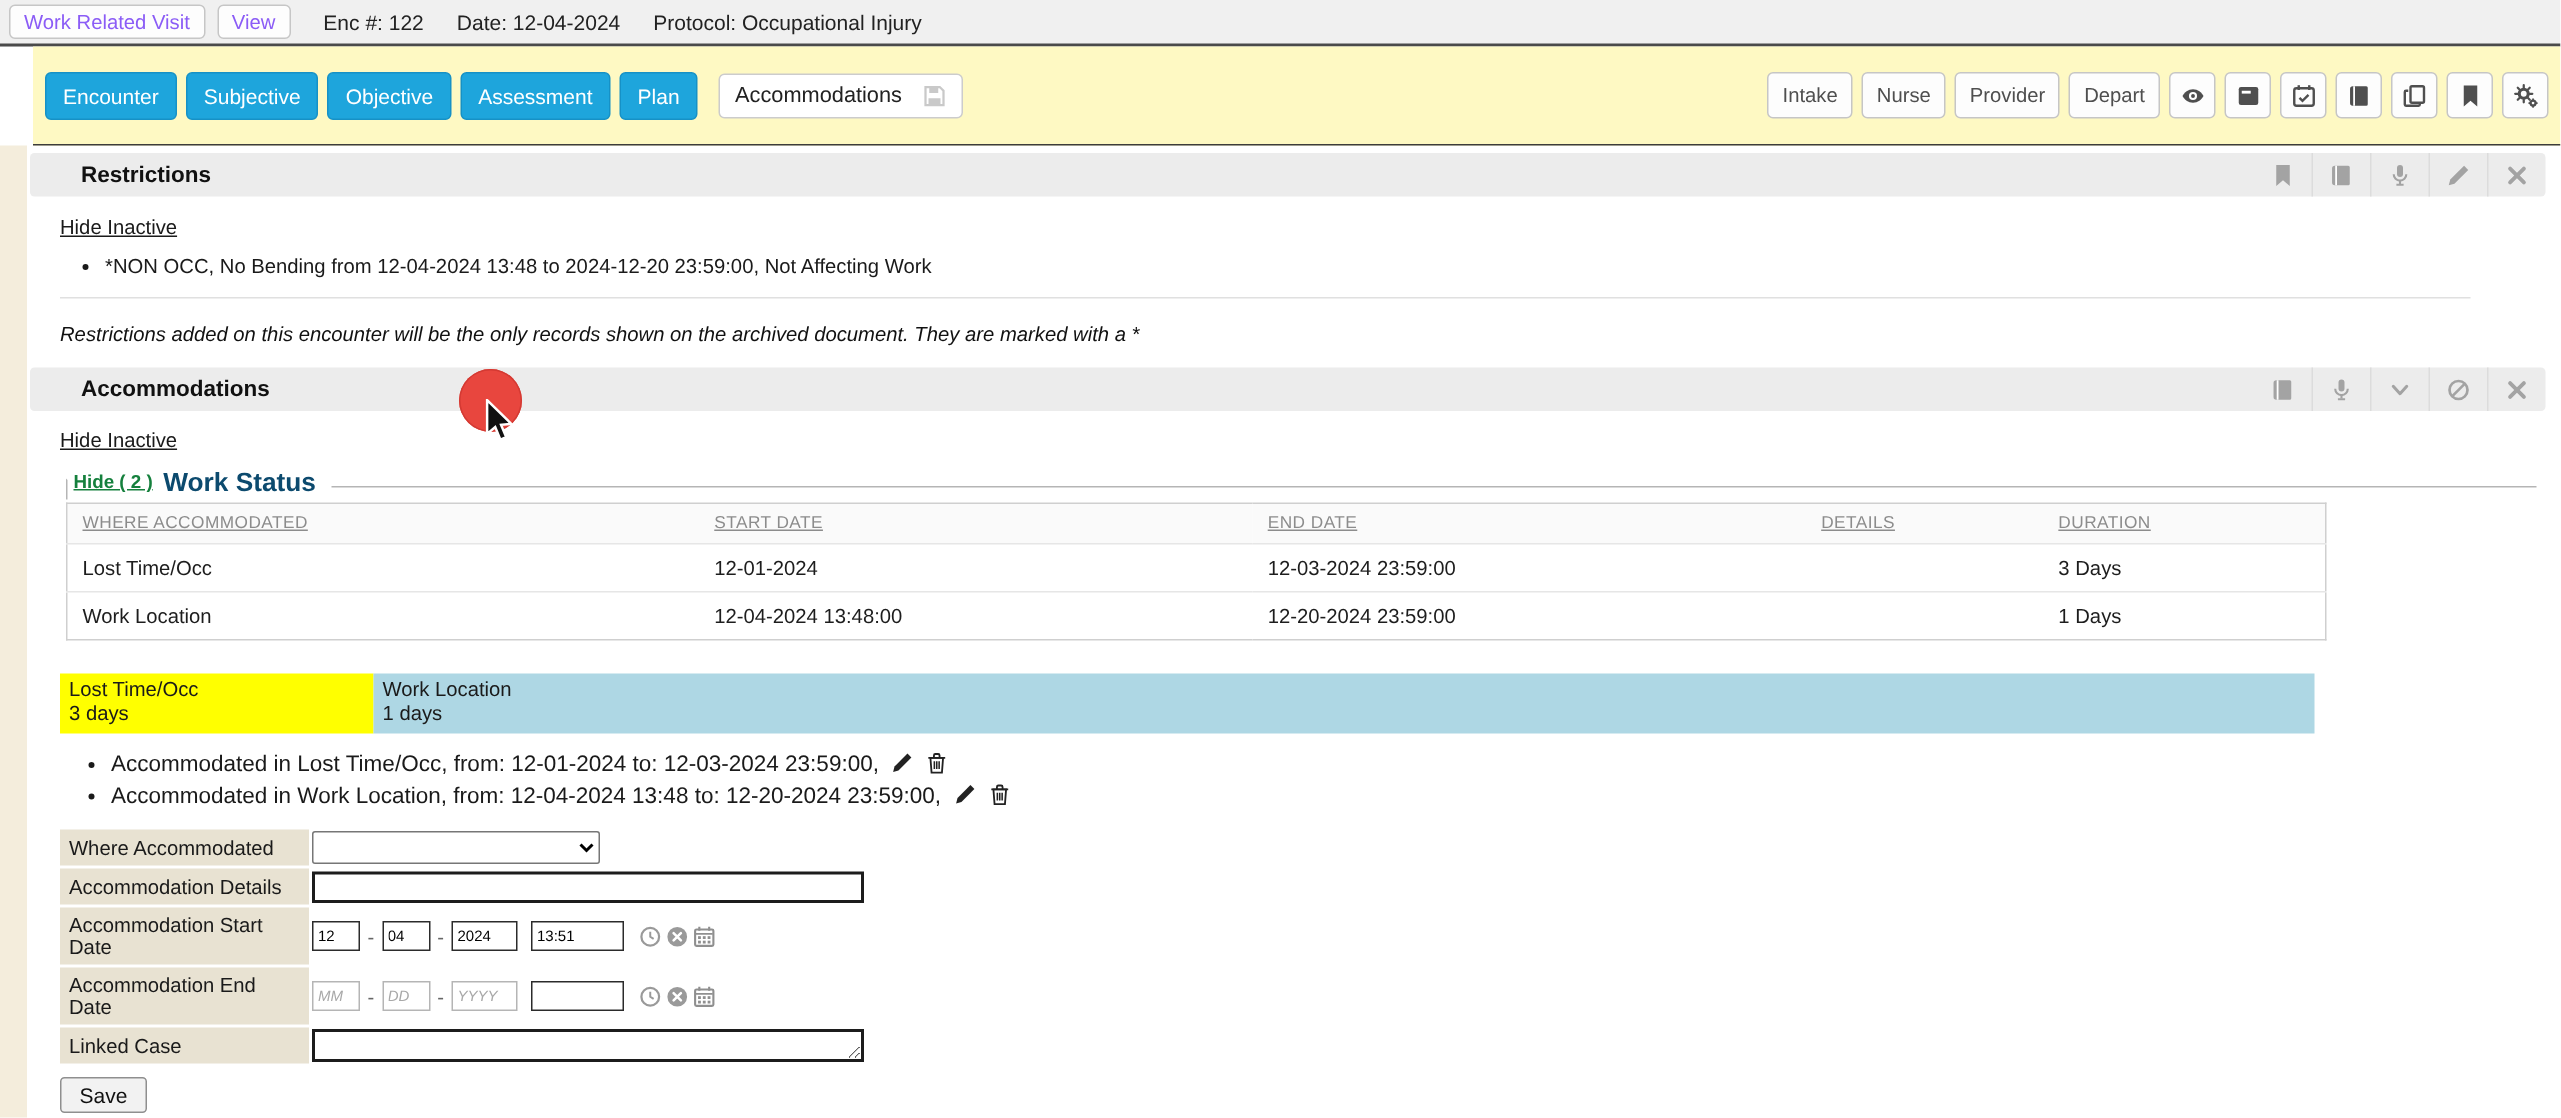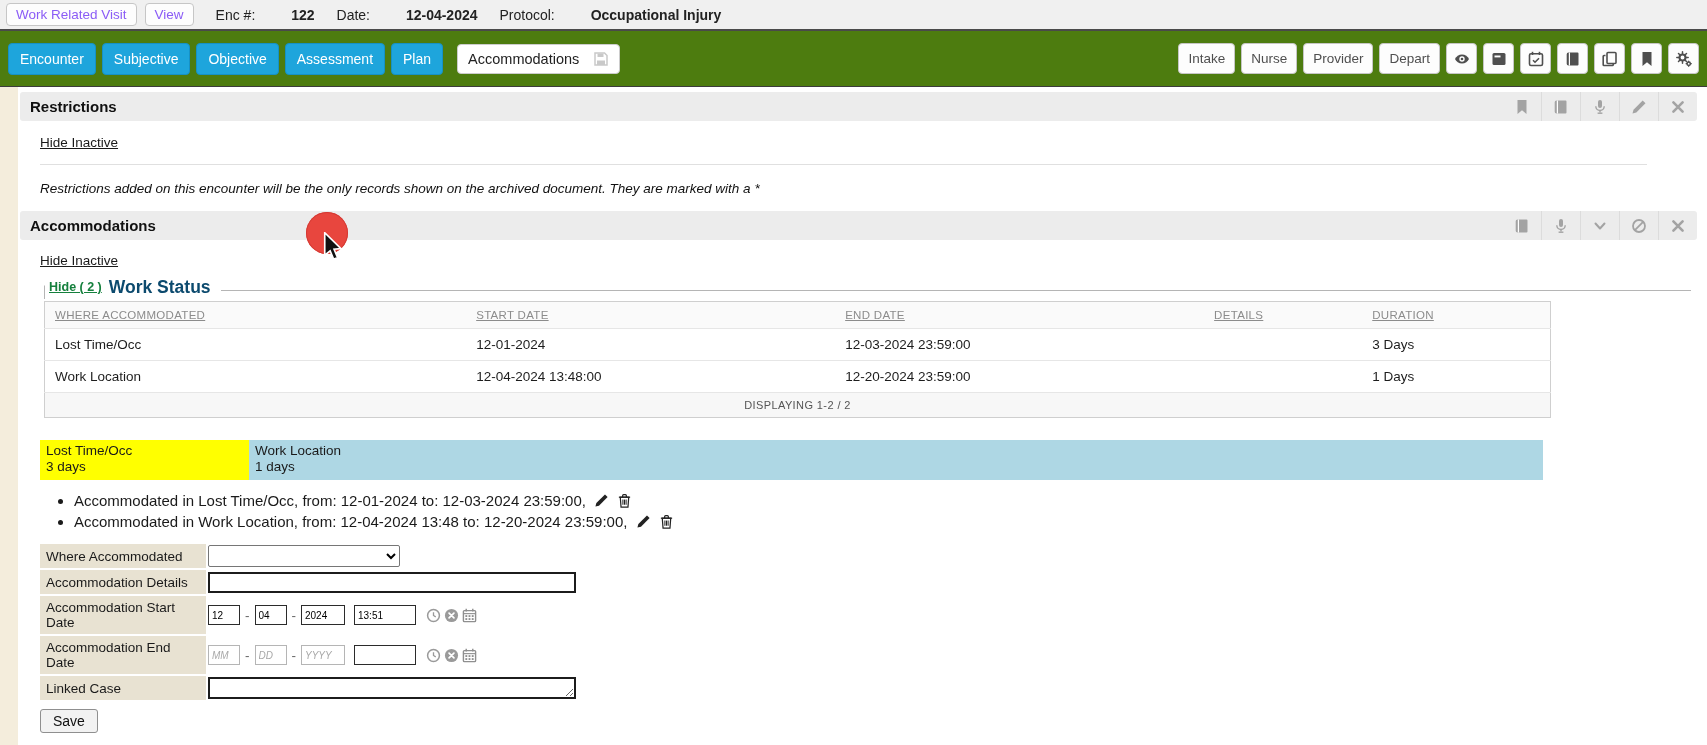--- a/index.html
+++ b/index.html
@@ -5,25 +5,25 @@
   * { margin:0; padding:0; box-sizing:border-box; }
   html,body { width:1707px; height:745px; overflow:hidden; background:#fff;
     font-family:"Liberation Sans", sans-serif; color:#1a1a1a; }
 
   
   .topbar { height:31px; background:#f0f0f0; border-bottom:2px solid #4a4a4a;
     display:flex; align-items:center; gap:8px; padding:0 6px; }
   .tb-btn { background:#fdfdfd; border:1px solid #c6c6c6; border-radius:4px;
     color:#8b5cf6; font-size:13.5px; padding:3px 9px; cursor:pointer; }
   .tb-meta { font-size:14px; color:#222; margin-left:14px; }
-  .tb-meta b { font-weight:bold;margin-left:32px; }
-
-  
-  .toolbar { height:56px; background:#4d7c0f; border-bottom:1px solid #3c3c3c;
-    display:flex; align-items:center; padding:0 8px; }
+  .tb-meta b { font-weight:normal; }
+
+  
+  .toolbar { height:66px; background:#fef9c3; border-bottom:1px solid #3c3c3c;
+    display:flex; align-items:center; padding:0 8px;margin-left:22px; }
   .tabs { display:flex; gap:6px; align-items:center; }
   .tab { background:#1ea5dc; border:1px solid #1691c6; color:#fff; font-size:14px;
     padding:7px 11px; border-radius:4px; cursor:pointer; }
   .current-doc { background:#fff; border:1px solid #ccc; border-radius:4px;
     display:flex; align-items:center; gap:14px; padding:6px 10px; margin-left:8px;
     font-size:14.5px; color:#222; cursor:pointer; }
   .current-doc .icon { color:#c9c9c9; }
   .toolbar-right { margin-left:auto; display:flex; gap:6px; align-items:center; }
   .ibtn { background:#fdfdfd; border:1px solid #c6c6c6; border-radius:4px;
     height:31px; min-width:31px; display:flex; align-items:center; justify-content:center;
@@ -31,21 +31,21 @@
   .ibtn.iconic { padding:0; width:31px; }
   .icon { display:inline-flex; width:16px; height:16px; }
   .icon svg { width:100%; height:100%; }
 
   
   .page { position:relative; height:665px; }
   .left-strip { position:absolute; left:0; top:0; bottom:0; width:18px; background:#f4eddc; }
   .content { margin-left:18px; padding:5px 10px 0 2px; }
 
   .sec-header { background:#ececec; border-radius:3px; height:29px;
-    display:flex; align-items:center; padding:0 0 0 10px; position:relative; }
+    display:flex; align-items:center; padding:0 0 0 34px; position:relative; }
   .sec-title { font-size:15px; font-weight:bold; color:#111; }
   .sec-icons { margin-left:auto; display:flex; height:100%; align-items:stretch; }
   .hicon { width:39px; display:flex; align-items:center; justify-content:center;
     color:#a3a3a3; border-left:1px solid #dcdcdc; cursor:pointer; }
   .hicon:first-child { border-left:none; }
 
   .sec-body { padding:0 0 0 20px; }
   .link { color:#1a1a1a; text-decoration:underline; font-size:13.5px; cursor:pointer; }
   ul.plain { list-style:disc; margin:9px 0 0 30px; font-size:13.5px; }
   ul.plain li { margin-bottom:5px; }
@@ -253,20 +253,23 @@
                 <path d="M3.4 3.4l9.2 9.2M12.6 3.4l-9.2 9.2" stroke="currentColor" stroke-width="2.6" stroke-linecap="round"></path>
               </svg>
             </span>
         </span>
       </div>
     </div>
     <div class="sec-body">
       <div style="margin-top:12px;">
         <a class="link">Hide Inactive</a>
       </div>
+      <ul class="plain">
+        <li>*NON OCC, No Bending from 12-04-2024 13:48 to 2024-12-20 23:59:00, Not Affecting Work</li>
+      </ul>
       <hr class="divider">
       <div class="note">Restrictions added on this encounter will be the only records shown on the archived document. They are marked with a *</div>
     </div>
 
     <div class="sec-header" style="margin-top:15px;">
       <span class="sec-title">Accommodations</span>
       <div class="click-ind">
         <div class="dot"></div>
         <svg viewBox="0 0 13 20">
           <path d="M1 0.5v15l3.6-3 2.3 5.6 2.6-1.1-2.3-5.5 4.6-.4z" fill="#111" stroke="#fff" stroke-width="1.1"></path>
@@ -344,23 +347,20 @@
             <td>12-03-2024 23:59:00</td>
             <td></td>
             <td>3 Days</td>
           </tr>
           <tr>
             <td>Work Location</td>
             <td>12-04-2024 13:48:00</td>
             <td>12-20-2024 23:59:00</td>
             <td></td>
             <td>1 Days</td>
-          </tr>
-          <tr class="foot">
-            <td colspan="5">DISPLAYING 1-2 / 2</td>
           </tr>
         </tbody>
       </table>
 
       <div class="bars">
         <div class="bar yellow">
           <div>Lost Time/Occ</div>
           <div>3 days</div>
         </div>
         <div class="bar blue">

